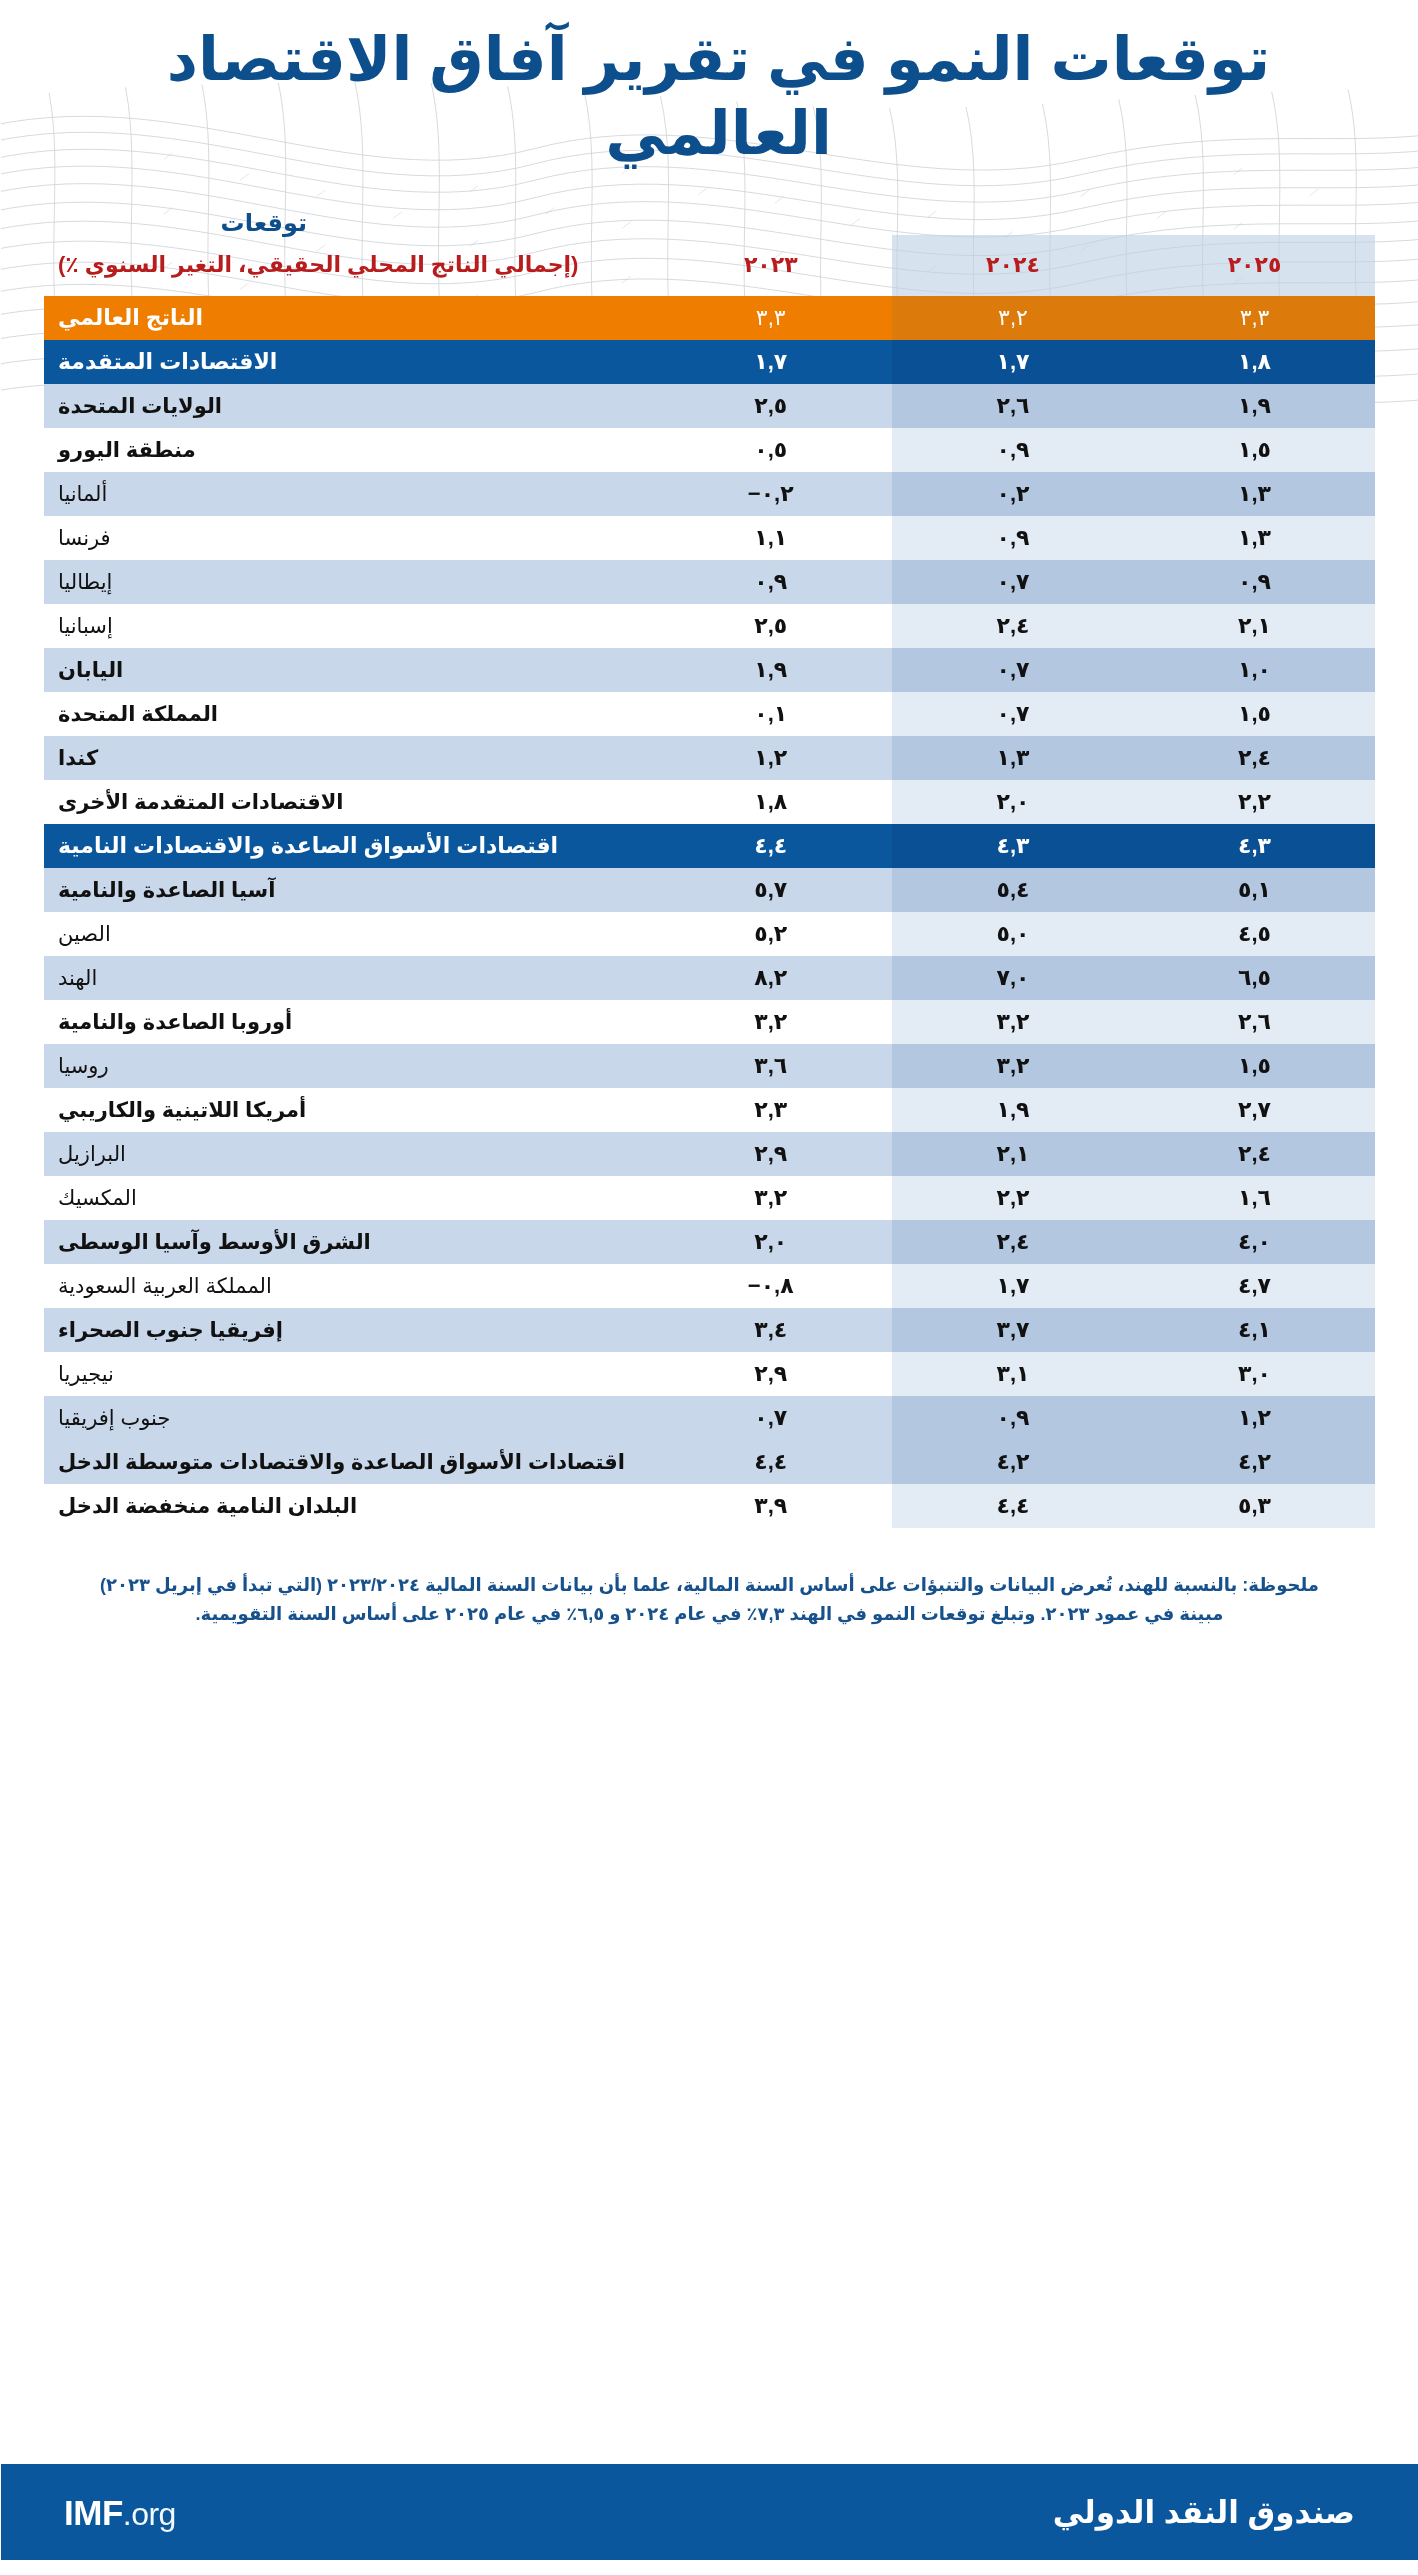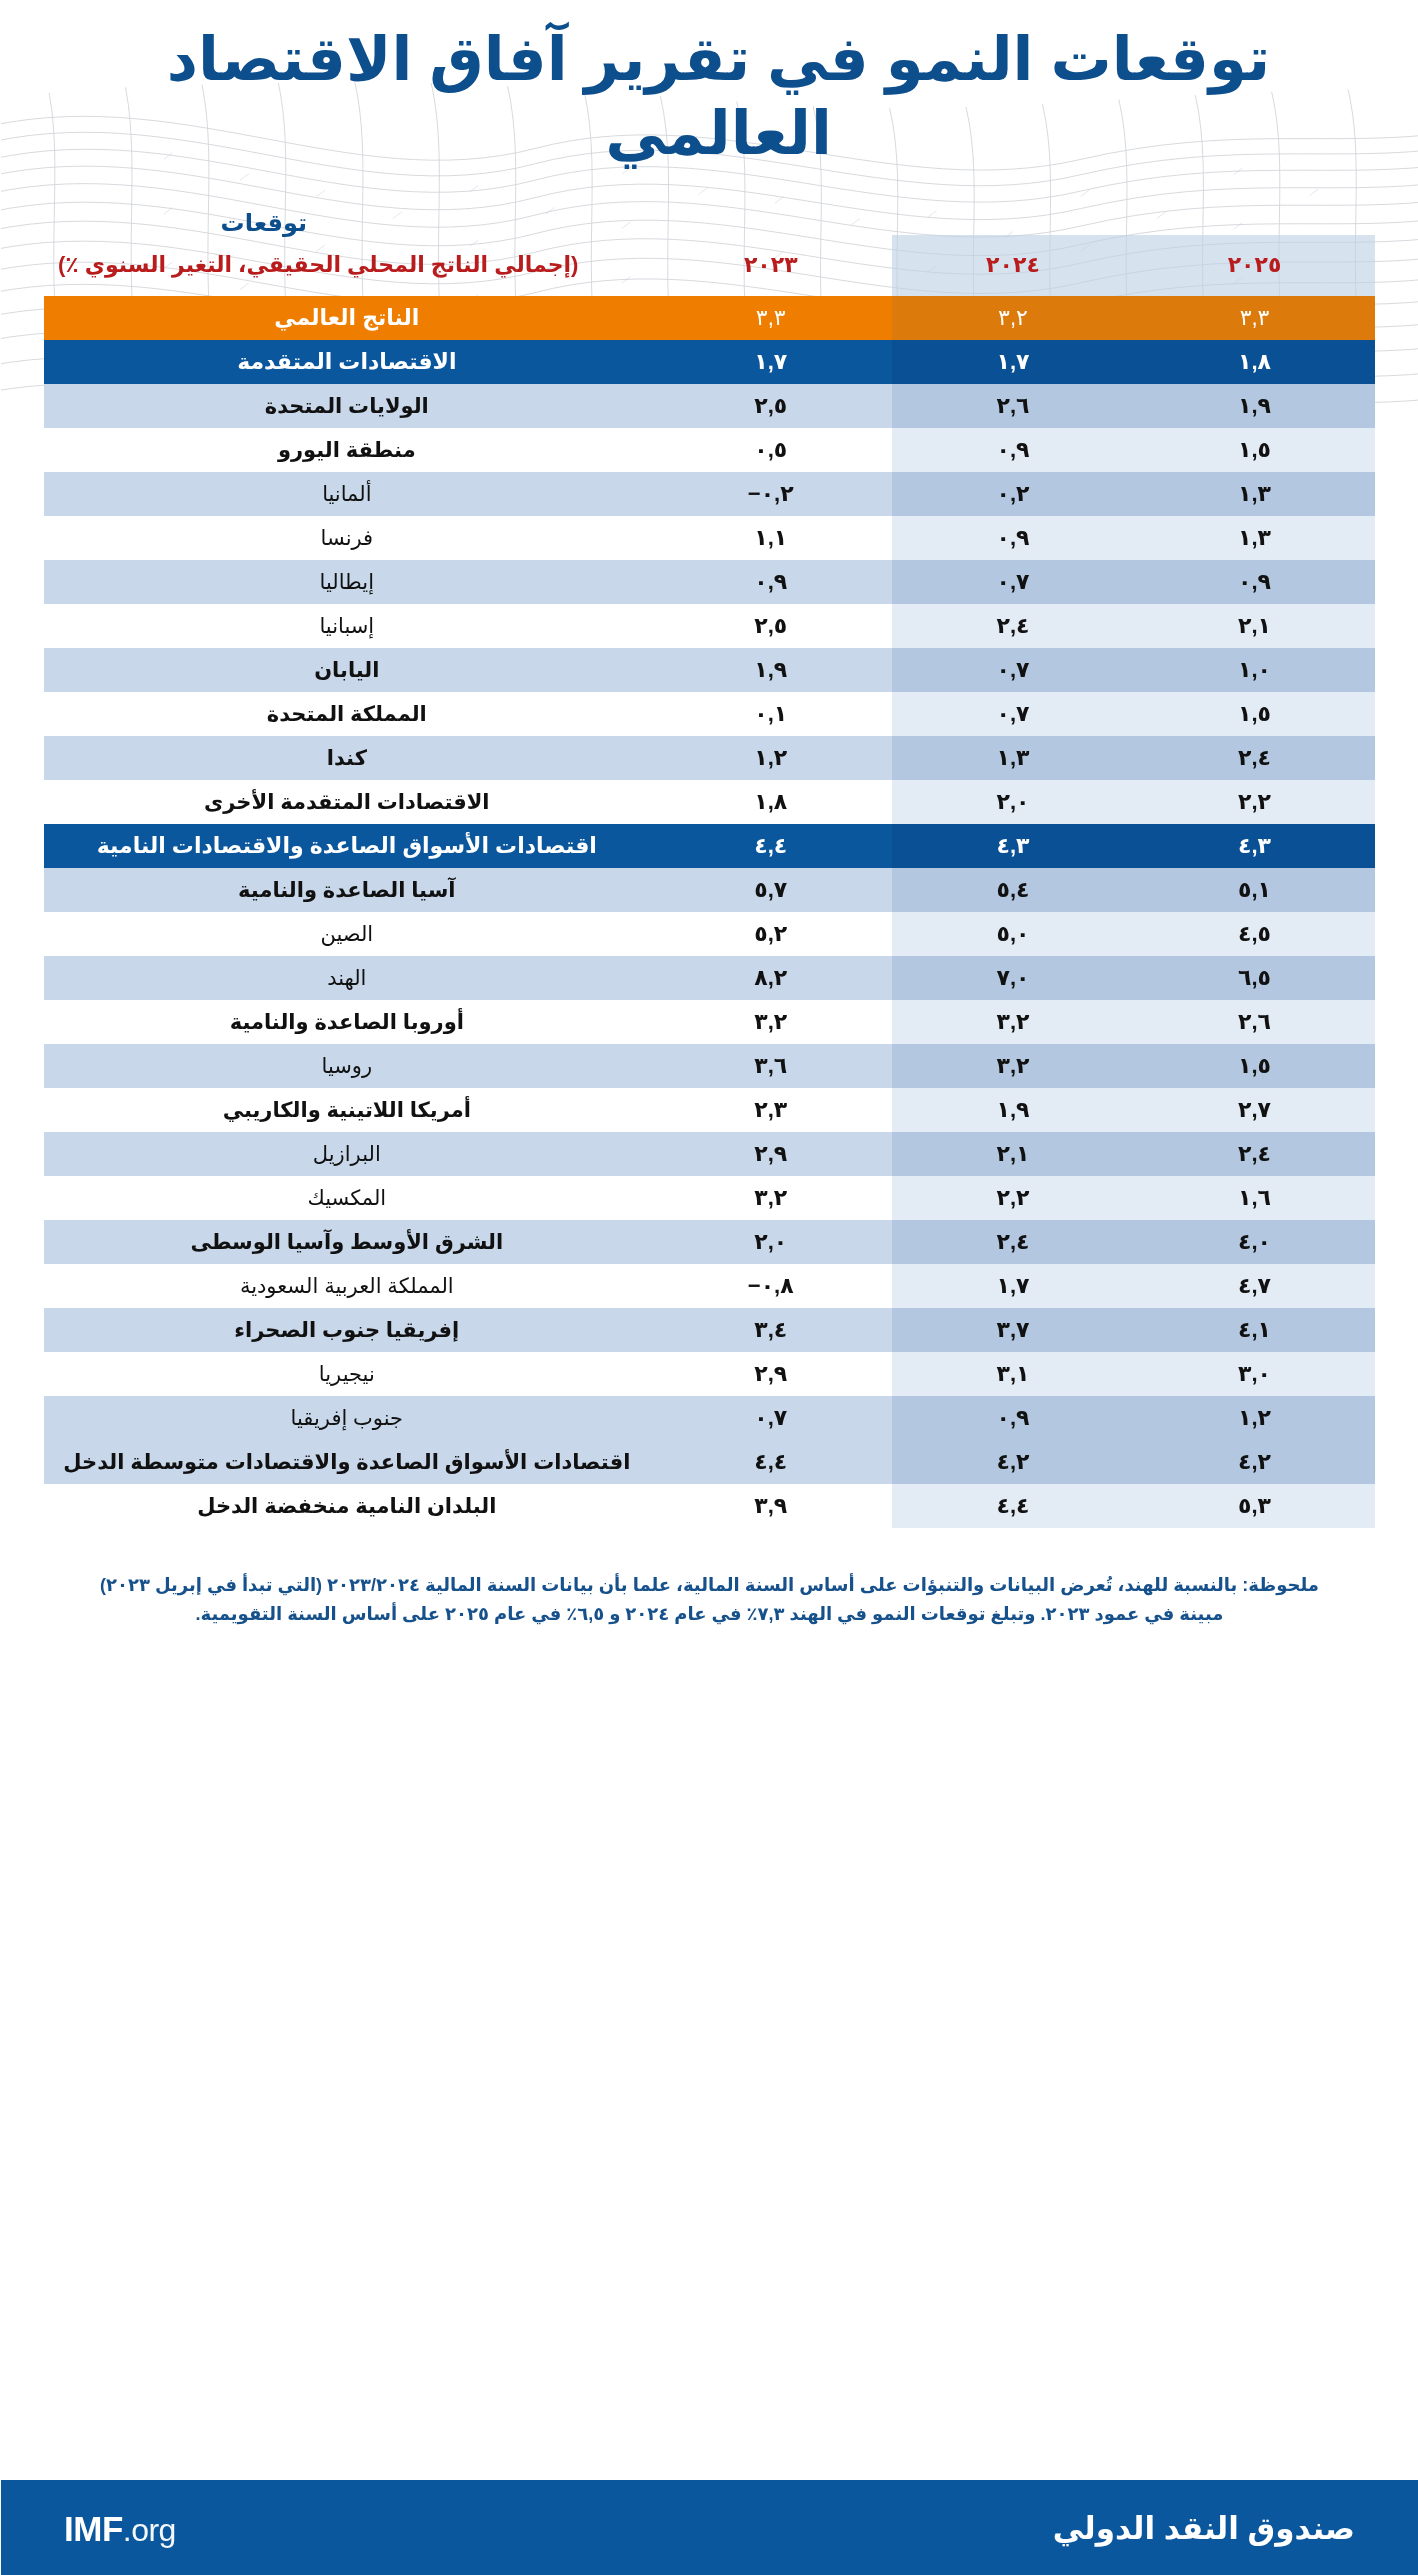--- a/index.html
+++ b/index.html
@@ -97,21 +97,21 @@
 
   tbody tr{ height:44px; }
   tbody td{
     vertical-align:middle;
     font-size:21px;
     color:#111111;
     padding:0 14px;
     height:44px;
     line-height:1.05;
   }
-  td.lbl{ text-align:center; padding-left:14px; white-space:nowrap; }
+  td.lbl{ text-align:left; padding-left:14px; white-space:nowrap; }
   td.num{ text-align:center; font-weight:bold; font-size:22px; }
 
   
   tr.r-global td{ background:#ef7d00; color:#ffffff; font-weight:normal; }
   tr.r-global td.num-d{ background:#dd7a0c; }
   tr.r-global td.lbl{ font-size:22px; }
 
   tr.r-blue td{ background:#0a579e; color:#ffffff; font-weight:bold; }
   tr.r-blue td.num-d{ background:#0a5094; }
   tr.r-blue td.lbl{ font-size:22px; }
@@ -149,21 +149,21 @@
     margin-top:25px;
     text-align:center;
     font-size:18px;
     font-weight:bold;
     line-height:1.62;
   }
 
   
   .footer{
     position:absolute;
-    left:0; bottom:0;
+    left:0; bottom:16px;
     width:1419px;
     height:96px;
     background:#0a579e;
     z-index:4;
     display:flex;
     align-items:center;
     justify-content:space-between;
     padding:0 64px;
     direction:ltr;
   }

